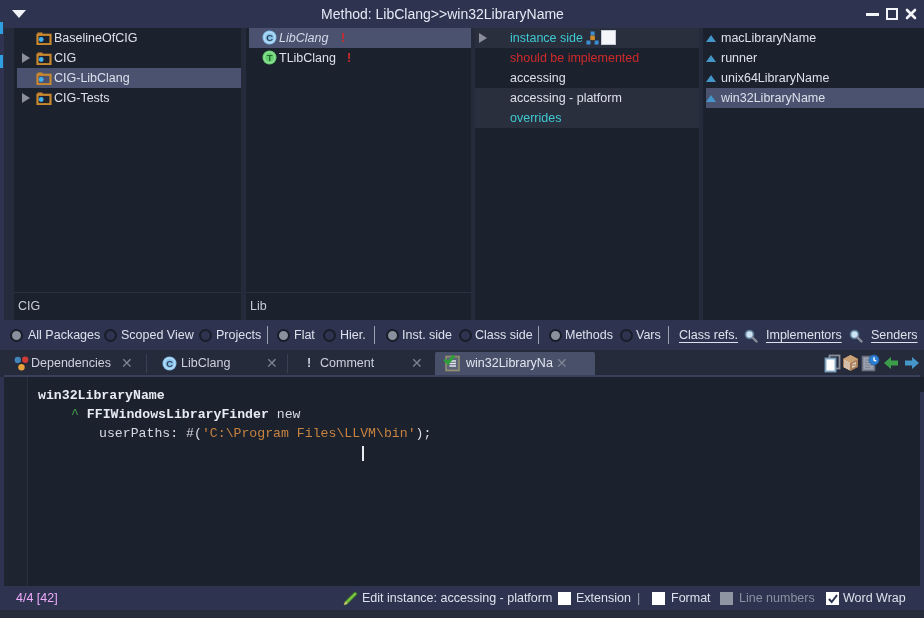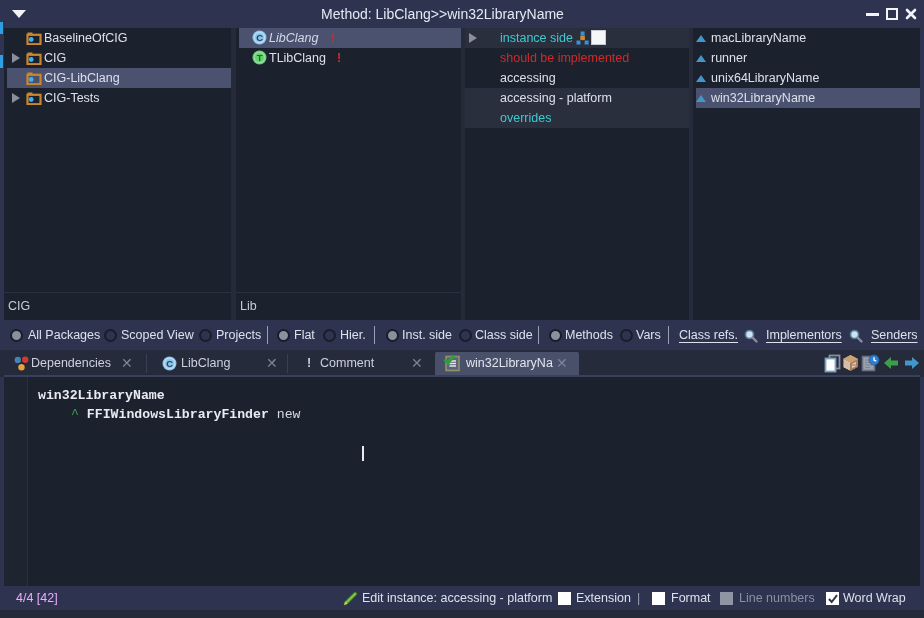--- a/index.html
+++ b/index.html
@@ -13,21 +13,21 @@
   #title { left:0; top:0; width:885px; height:28px; line-height:28px; text-align:center;
            color:#e4e9f4; font-size:14px; }
   .tri-down { width:0; height:0; border-left:7px solid transparent; border-right:7px solid transparent;
               border-top:8px solid #f2f4f8; }
   #borderL { left:0; top:28px; width:4px; height:584px; background:#2e3450; }
   #borderR { left:920px; top:28px; width:4px; height:584px; background:#2e3450; }
   #borderB { left:0; top:610px; width:924px; height:8px; background:#262b3c; }
   .blueTab { left:0; width:3px; background:#2e9fe0; z-index:6; }
 
   
-  .pane { top:28px; height:364px; background:#1c212e; }
+  .pane { top:28px; height:364px; background:#1c212e;margin-left:10px; }
   #pane1 { left:4px;   width:227px; }
   #pane2 { left:236px; width:225px; }
   #pane3 { left:465px; width:224px; }
   #pane4 { left:693px; width:227px; }
   .row { position:absolute; left:0; width:100%; height:20px; line-height:20px; white-space:nowrap; }
   .row .lbl { position:absolute; top:0; }
   .sel { background:linear-gradient(90deg, transparent 0 3px, #4b5270 3px 100%); }
   .icon { position:absolute; }
   .hl  { background:#2a2f3e; }
   .footer { position:absolute; left:0; top:264px; width:100%; height:28px; border-top:1px solid #2a3040;
@@ -258,21 +258,21 @@
       </svg>
     <span class="tx" style="left:34px;">LibClang</span>
       <span class="x" style="left:119px;">✕</span>
   </div>
   <div class="tabsep" style="left:287px;"></div>
   <div class="tab" style="left:288px; width:147px;">
     <span class="tx excl" style="left:19px;">!</span>
       <span class="tx" style="left:32px;">Comment</span>
       <span class="x" style="left:123px;">✕</span>
   </div>
-  <div class="tab active" style="left:435px; width:144px;">
+  <div class="tab active" style="left:435px; width:160px;">
     <svg class="icon" style="left:8px; top:4px;" width="18" height="18" viewBox="0 0 18 18">
         <rect x="3" y="2.5" width="13" height="14" fill="#5e6578" stroke="#93906f" stroke-width="1.6"></rect>
         <path d="M6.5 7 H13 M6.5 9.5 H13 M6.5 12 H13" stroke="#e3e6eb" stroke-width="1.3"></path>
         <path d="M1.5 5.5 L5 9 L11 1.5" stroke="#2da03a" stroke-width="3" fill="none"></path>
       </svg>
     <span class="tx" style="left:31px; color:#e2e6ef;">win32LibraryNa</span>
       <span class="x" style="left:121px;">✕</span>
   </div>
   <div class="tab" style="left:579px; width:133px;margin-top:40px;">
     <svg class="icon" style="left:9px; top:6px;" width="15" height="15" viewBox="0 0 15 15">
@@ -305,20 +305,21 @@
   <svg class="icon" style="left:904px; top:6px;" width="16" height="14" viewBox="0 0 16 14">
       <path d="M8 1 L15 7 L8 13 L8 9.5 L1 9.5 L1 4.5 L8 4.5 Z" fill="#4596c8"></path>
     </svg>
 </div>
 <div class="abs" id="editorTopLine"></div>
 
 <div class="abs" id="editor">
   <div id="gutter"></div>
   <div class="code" style="top:9px;"><b>win32LibraryName</b></div>
   <div class="code" style="top:28px;"><span style="margin-left:33px;"></span><span class="caret">^</span> <b>FFIWindowsLibraryFinder</b> new</div>
+  <div class="code" style="top:47px;"><span style="margin-left:61px;"></span>userPaths: #(<span class="str">'C:\Program Files\LLVM\bin'</span>);</div>
   <div class="cursor" style="left:358px; top:69px;"></div>
 </div>
 
 <div class="abs" id="statusbar">
   <span class="sbtext" style="left:16px; color:#f0abfc;">4/4 [42]</span>
   <svg class="icon" style="left:343px; top:5px;" width="15" height="15" viewBox="0 0 15 15">
       <path d="M1 14 L2.2 10.5 L11 1.7 A1.6 1.6 0 0 1 13.3 4 L4.5 12.8 Z" fill="#7ac143" stroke="#3c7a1e" stroke-width="1"></path>
       <path d="M1 14 L2.2 10.5 L4.5 12.8 Z" fill="#e0c089"></path>
     </svg>
   <span class="sbtext" style="left:362px;">Edit instance: accessing - platform</span>

